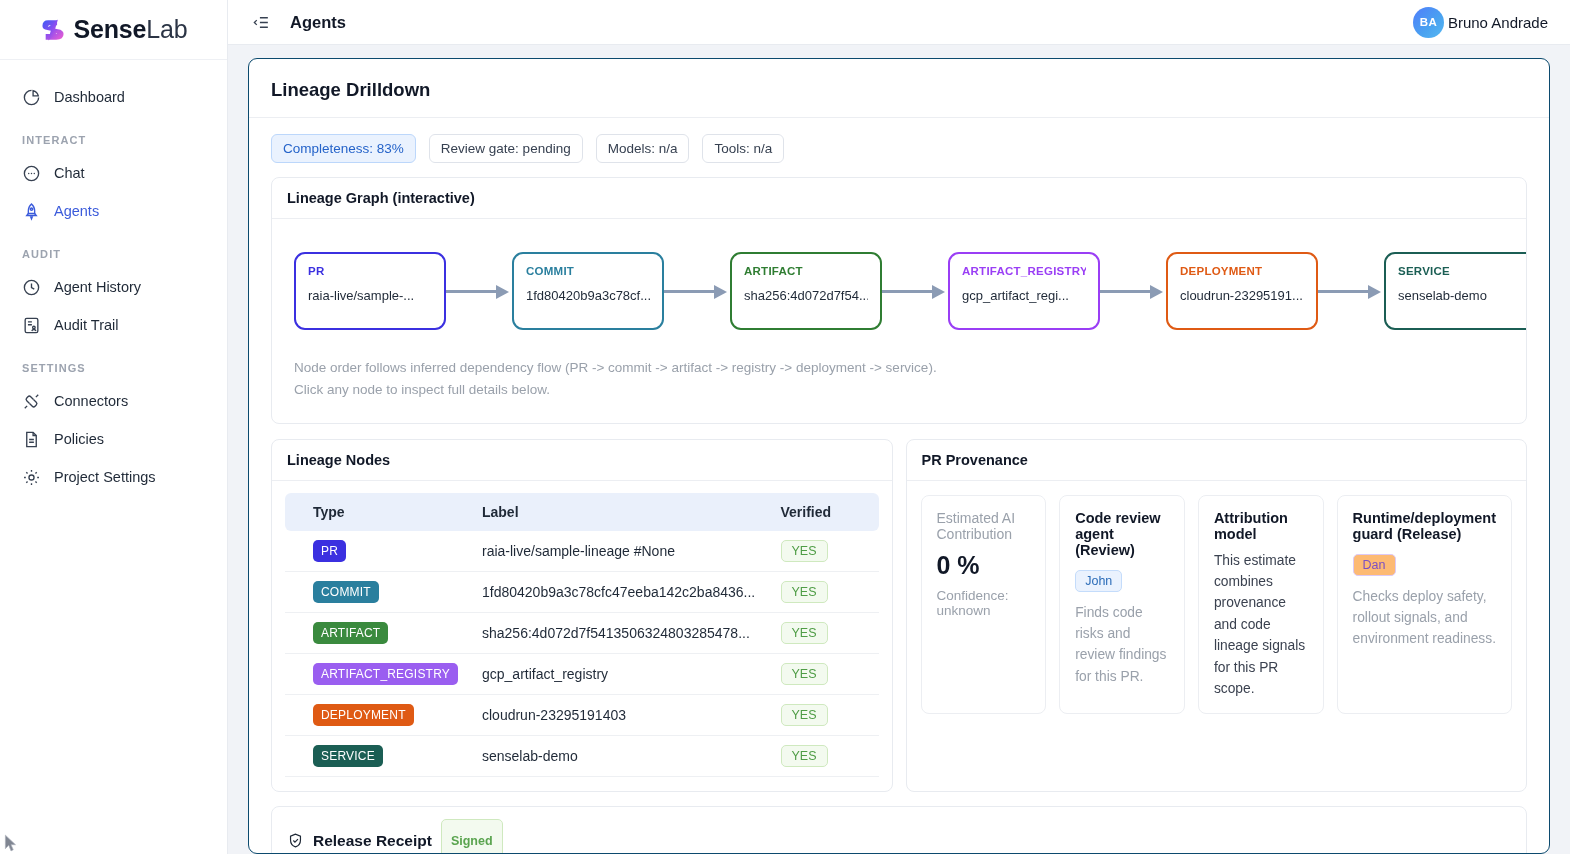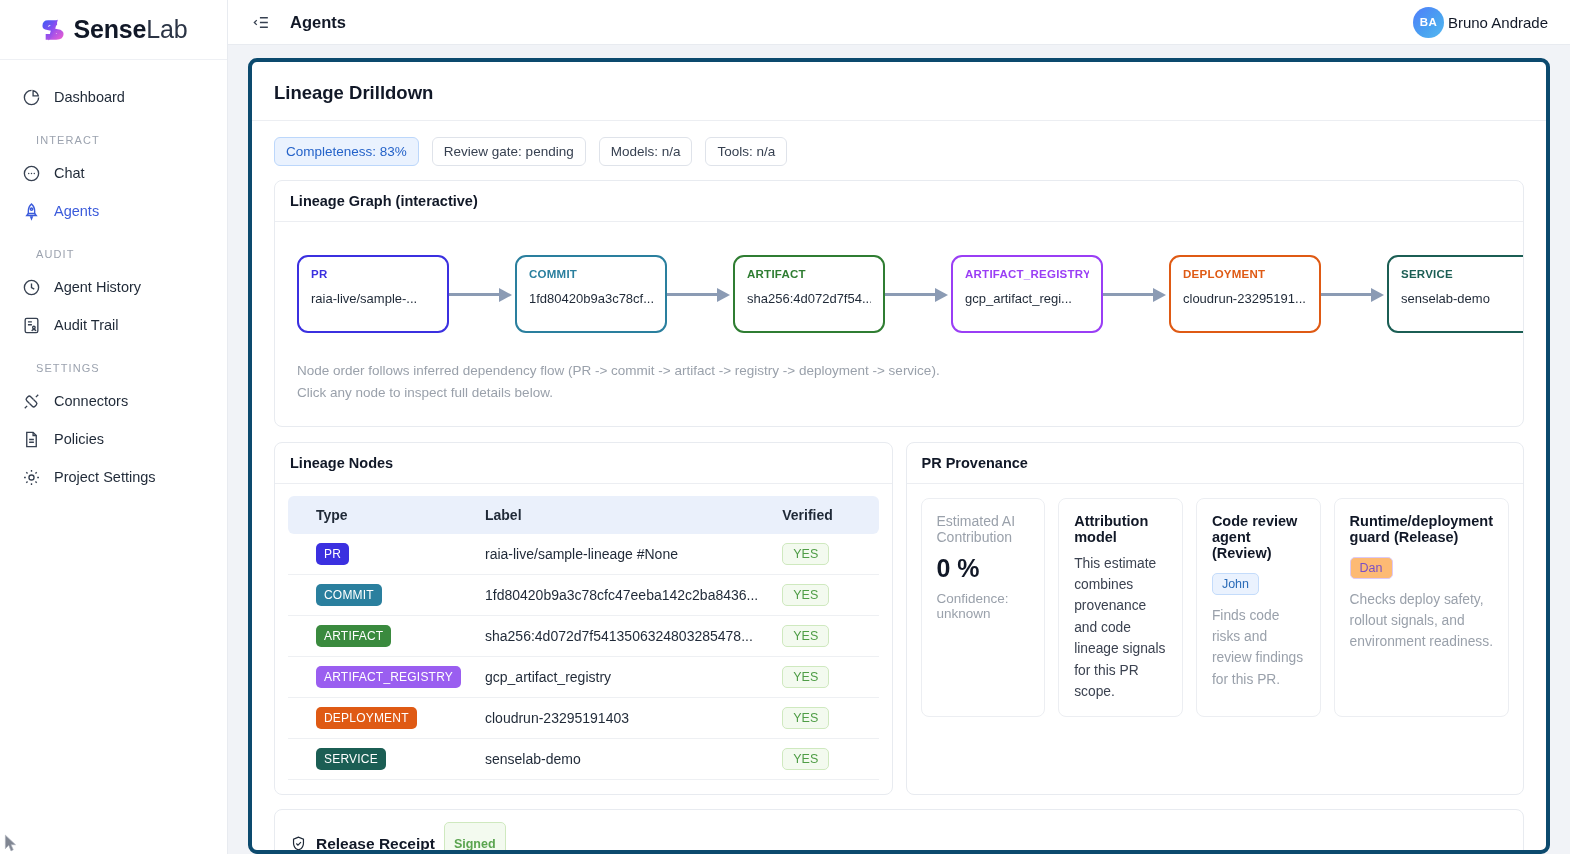--- a/index.html
+++ b/index.html
@@ -25,22 +25,22 @@
     display: flex; align-items: center; justify-content: center;
     gap: 8px;
     border-bottom: 1px solid #eef0f4;
   }
   .brand-logo { width: 26px; height: 26px; display:block; }
   .brand-text { font-size: 25px; font-weight: 700; letter-spacing: -0.2px; color:#111827; }
   .brand-text .lab { font-weight: 400; color: #2b3445; }
 
   .nav { padding: 18px 0 0 0; }
   .nav-section {
-    font-size: 11px; font-weight: 400; letter-spacing: 1.1px;
-    color: #9ca3af; padding: 18px 0 8px 36px; text-transform: uppercase;
+    font-size: 11px; font-weight: 700; letter-spacing: 1.1px;
+    color: #9ca3af; padding: 18px 0 8px 22px; text-transform: uppercase;
   }
   .nav-item {
     display: flex; align-items: center; gap: 13px;
     padding: 9px 0 9px 22px;
     font-size: 14.5px; color: #1f2937; cursor: pointer;
     min-height: 38px;
   }
   .nav-item.active { color: #3b5bdb; }
   .nav-item .ic { width: 19px; height: 19px; flex: 0 0 19px; display:block; }
   .nav-item.active .ic { color: #3b5bdb; }
@@ -70,21 +70,21 @@
     color: #fff; font-size: 11.5px; font-weight: 700;
     display: flex; align-items: center; justify-content: center; letter-spacing: .3px;
   }
   .user-name { font-size: 15px; color: #111827; }
 
   .content {
     flex: 1 1 auto; overflow: hidden;
     padding: 13px 20px 0 20px;
   }
   .page-card {
-    background: #fff; border: 4px solid #0c4a6e; border-radius: 9px;
+    background: #fff; border: 1px solid #0c4a6e; border-radius: 9px;
     height: 100%; overflow: hidden;
     padding: 20px 22px 0 22px;
   }
   .page-title { font-size: 18.5px; font-weight: 600; color: #111827; padding-bottom: 16px; }
   .page-div { height: 1px; background: #eceef2; margin: 0 -22px 16px -22px; }
 
   
   .chips { display: flex; gap: 13px; margin-bottom: 14px; }
   .chip {
     border: 1px solid #dfe3ea; border-radius: 6px;
@@ -440,28 +440,28 @@
             <div class="panel-head">PR Provenance</div>
             <div class="prov-body">
 
               <div class="sub">
                 <div class="sub-muted-label">Estimated AI Contribution</div>
                 <div class="big-num">0 %</div>
                 <div class="sub-muted-small">Confidence: unknown</div>
               </div>
 
               <div class="sub">
-                <div class="sub-title">Attribution model</div>
-                <div class="sub-text">This estimate combines provenance and code lineage signals for this PR scope.</div>
-              </div>
-
-              <div class="sub">
                 <div class="sub-title">Code review agent (Review)</div>
                 <div class="pill blue">John</div>
                 <div class="sub-text muted">Finds code risks and review findings for this PR.</div>
+              </div>
+
+              <div class="sub">
+                <div class="sub-title">Attribution model</div>
+                <div class="sub-text">This estimate combines provenance and code lineage signals for this PR scope.</div>
               </div>
 
               <div class="sub">
                 <div class="sub-title">Runtime/deployment guard (Release)</div>
                 <div class="pill purple">Dan</div>
                 <div class="sub-text muted">Checks deploy safety, rollout signals, and environment readiness.</div>
               </div>
 
             </div>
           </section>

